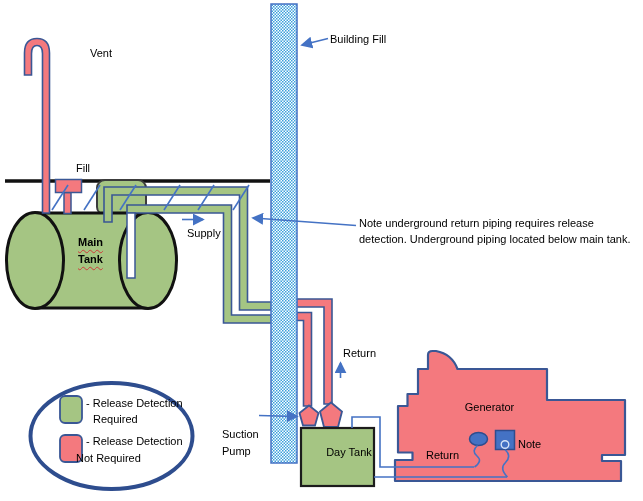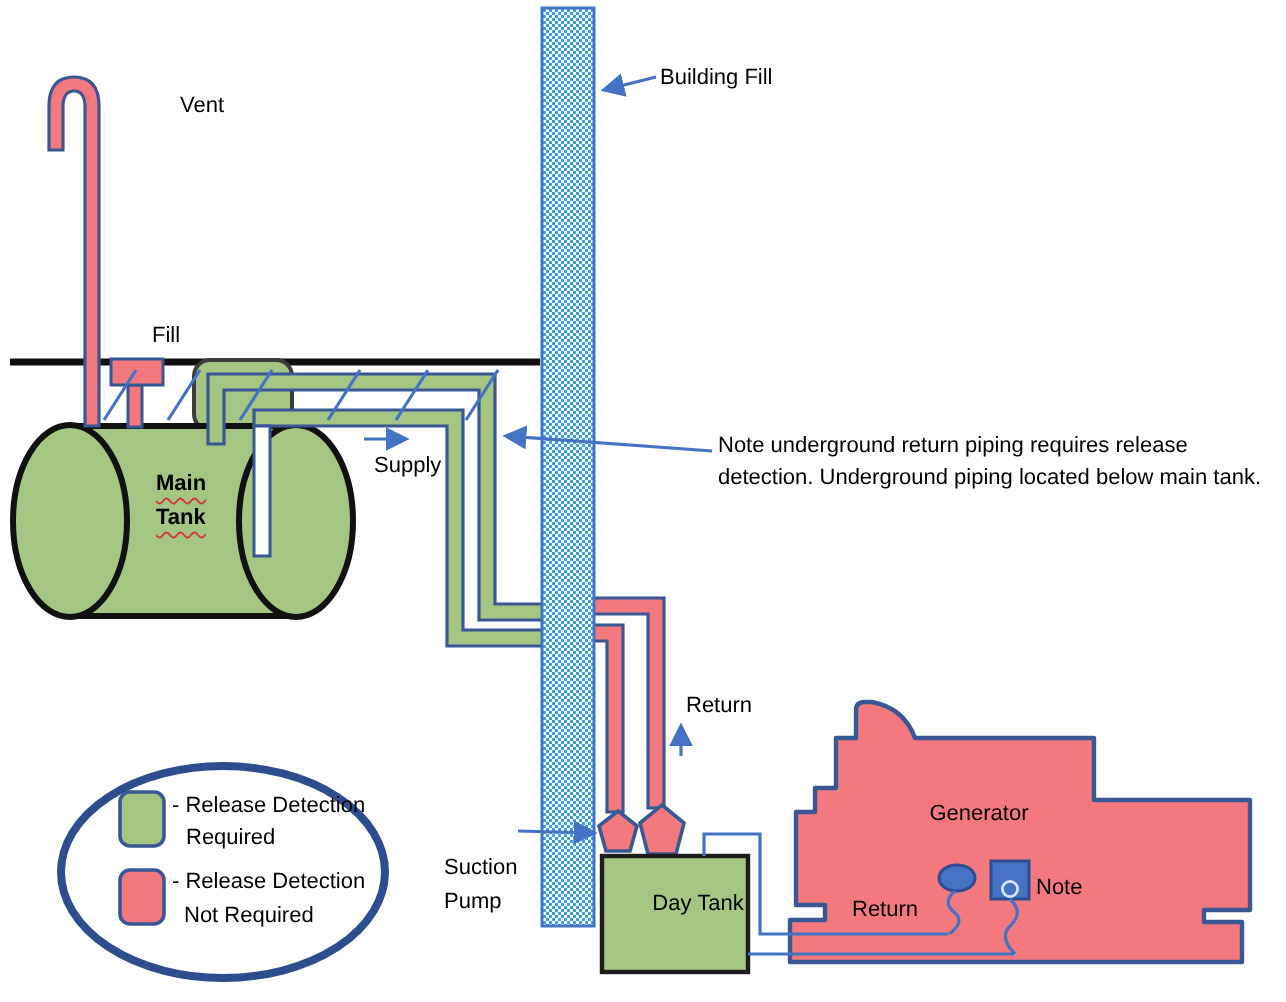--- a/index.html
+++ b/index.html
@@ -126,15 +126,15 @@
   <div class="lbl" style="left:343px; top:346px;">Return</div>
   <div class="lbl wrap" style="left:222px; top:406px; width:50px;margin-top:20px;">Suction Pump</div>
   <div class="lbl center" style="left:301px; top:445px; width:96px;">Day Tank</div>
   <div class="lbl center" style="left:442px; top:400px; width:95px;">Generator</div>
   <div class="lbl" style="left:426px; top:448px;">Return</div>
   <div class="lbl" style="left:518px; top:437px;">Note</div>
 
   <div class="lbl" style="left:86px; top:396px;">- Release Detection</div>
   <div class="lbl" style="left:93px; top:412px;">Required</div>
   <div class="lbl" style="left:86px; top:434px;">- Release Detection</div>
-  <div class="lbl" style="left:92px; top:451px;">Not Required</div>
+  <div class="lbl" style="left:76px; top:451px;">Not Required</div>
 
 </div>
 
 </body></html>

